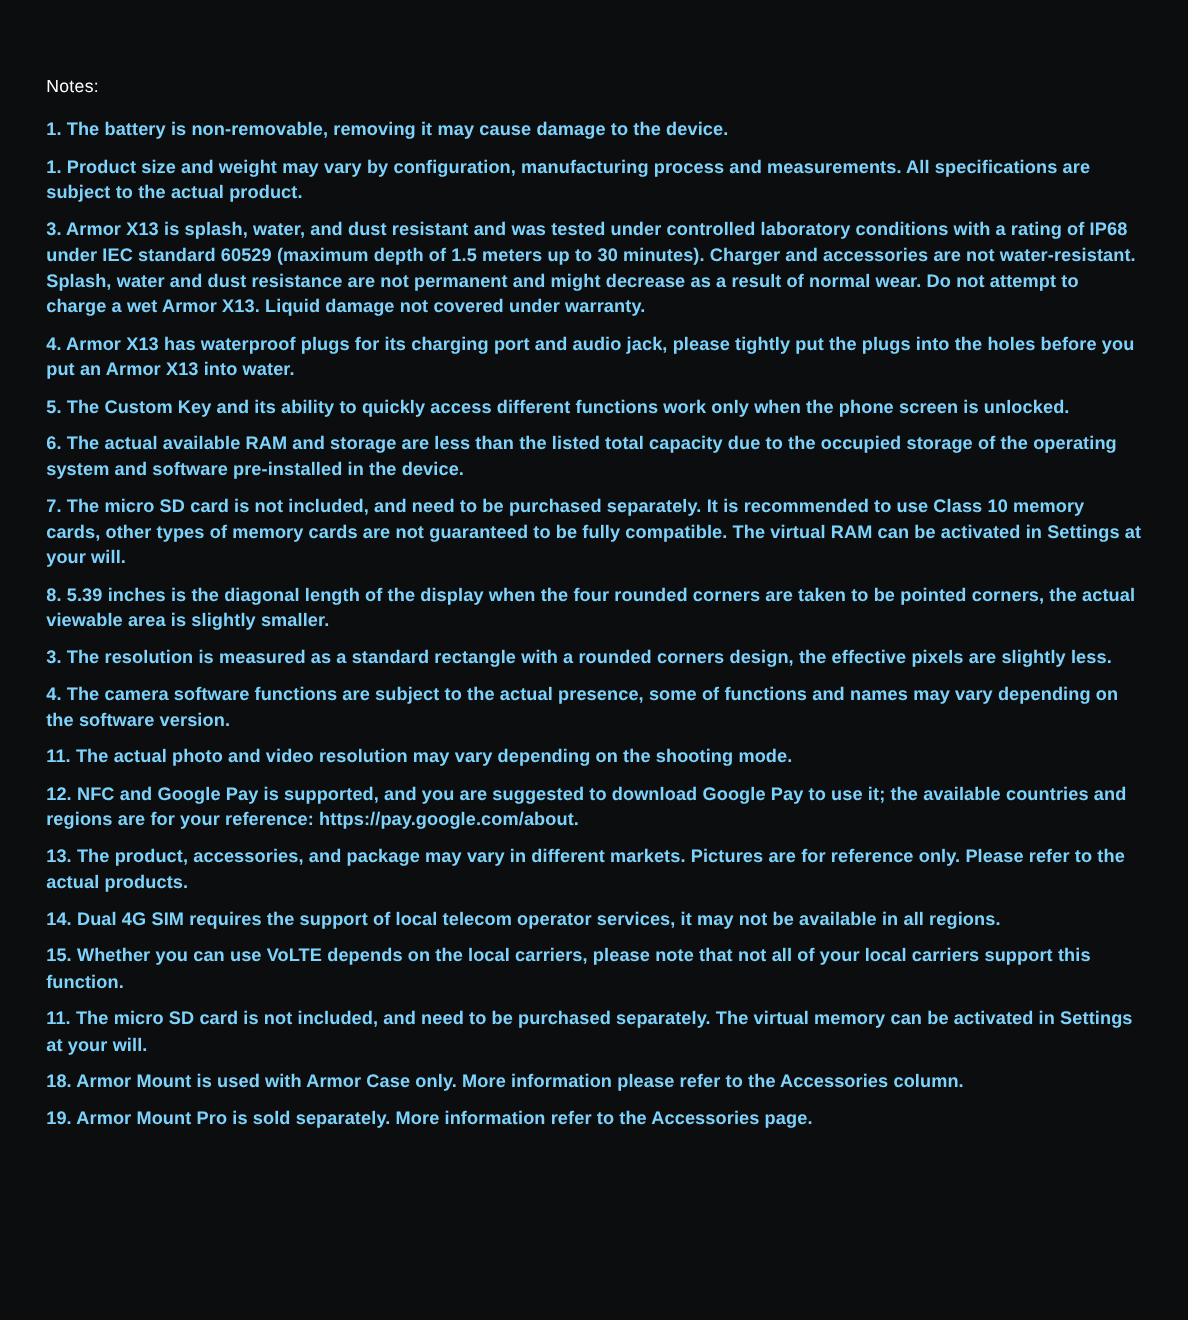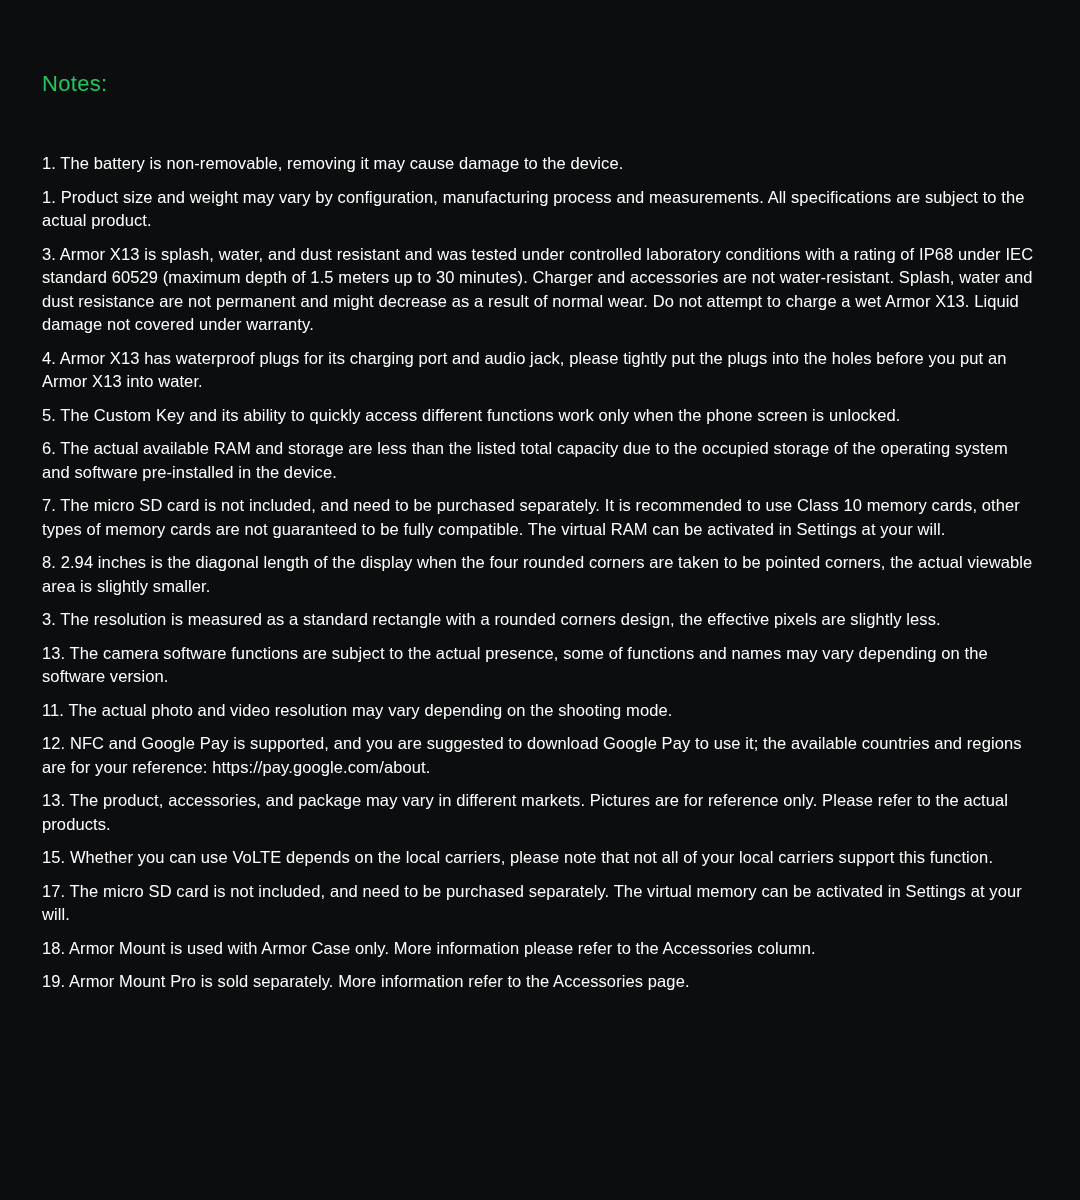--- a/index.html
+++ b/index.html
@@ -8,52 +8,54 @@
     height: 1200px;
     overflow: hidden;
     font-family: "Liberation Sans", "DejaVu Sans", sans-serif;
   }
   body { background: #0c0d0e; }
   .notes-section {
     padding: 71px 42px 0 42px;
     width: 1080px;
   }
   .notes-title {
-    font-size: 22px;
+    font-size: 16px;
     font-weight: 400;
-    color: #22c55e;
+    color: #ffffff;
     letter-spacing: 0.3px;
-    margin: 0 0 55px 0;
+    margin: 0 0 18px 0;
   }
   .notes-list { width: 996px; }
   .note {
     font-size: 16.5px;
     line-height: 23.5px;
-    color: #ffffff;
+    color: #7dd3fc;
     letter-spacing: 0.1px;
     margin: 0 0 10px 0;
+    font-weight: bold;
   }
 </style>
 </head>
 <body>
 
 <div class="notes-section">
   <h2 class="notes-title">Notes:</h2>
   <div class="notes-list">
       <p class="note">1. The battery is non-removable, removing it may cause damage to the device.</p>
       <p class="note">1. Product size and weight may vary by configuration, manufacturing process and measurements. All specifications are subject to the actual product.</p>
       <p class="note">3. Armor X13 is splash, water, and dust resistant and was tested under controlled laboratory conditions with a rating of IP68 under IEC standard 60529 (maximum depth of 1.5 meters up to 30 minutes). Charger and accessories are not water-resistant. Splash, water and dust resistance are not permanent and might decrease as a result of normal wear. Do not attempt to charge a wet Armor X13. Liquid damage not covered under warranty.</p>
       <p class="note">4. Armor X13 has waterproof plugs for its charging port and audio jack, please tightly put the plugs into the holes before you put an Armor X13 into water.</p>
       <p class="note">5. The Custom Key and its ability to quickly access different functions work only when the phone screen is unlocked.</p>
       <p class="note">6. The actual available RAM and storage are less than the listed total capacity due to the occupied storage of the operating system and software pre-installed in the device.</p>
       <p class="note">7. The micro SD card is not included, and need to be purchased separately. It is recommended to use Class 10 memory cards, other types of memory cards are not guaranteed to be fully compatible. The virtual RAM can be activated in Settings at your will.</p>
-      <p class="note">8. 2.94 inches is the diagonal length of the display when the four rounded corners are taken to be pointed corners, the actual viewable area is slightly smaller.</p>
+      <p class="note">8. 5.39 inches is the diagonal length of the display when the four rounded corners are taken to be pointed corners, the actual viewable area is slightly smaller.</p>
       <p class="note">3. The resolution is measured as a standard rectangle with a rounded corners design, the effective pixels are slightly less.</p>
-      <p class="note">13. The camera software functions are subject to the actual presence, some of functions and names may vary depending on the software version.</p>
+      <p class="note">4. The camera software functions are subject to the actual presence, some of functions and names may vary depending on the software version.</p>
       <p class="note">11. The actual photo and video resolution may vary depending on the shooting mode.</p>
       <p class="note">12. NFC and Google Pay is supported, and you are suggested to download Google Pay to use it; the available countries and regions are for your reference: https://pay.google.com/about.</p>
       <p class="note">13. The product, accessories, and package may vary in different markets. Pictures are for reference only. Please refer to the actual products.</p>
+      <p class="note">14. Dual 4G SIM requires the support of local telecom operator services, it may not be available in all regions.</p>
       <p class="note">15. Whether you can use VoLTE depends on the local carriers, please note that not all of your local carriers support this function.</p>
-      <p class="note">17. The micro SD card is not included, and need to be purchased separately. The virtual memory can be activated in Settings at your will.</p>
+      <p class="note">11. The micro SD card is not included, and need to be purchased separately. The virtual memory can be activated in Settings at your will.</p>
       <p class="note">18. Armor Mount is used with Armor Case only. More information please refer to the Accessories column.</p>
       <p class="note">19. Armor Mount Pro is sold separately. More information refer to the Accessories page.</p>
     </div>
 </div>
 
 </body></html>

